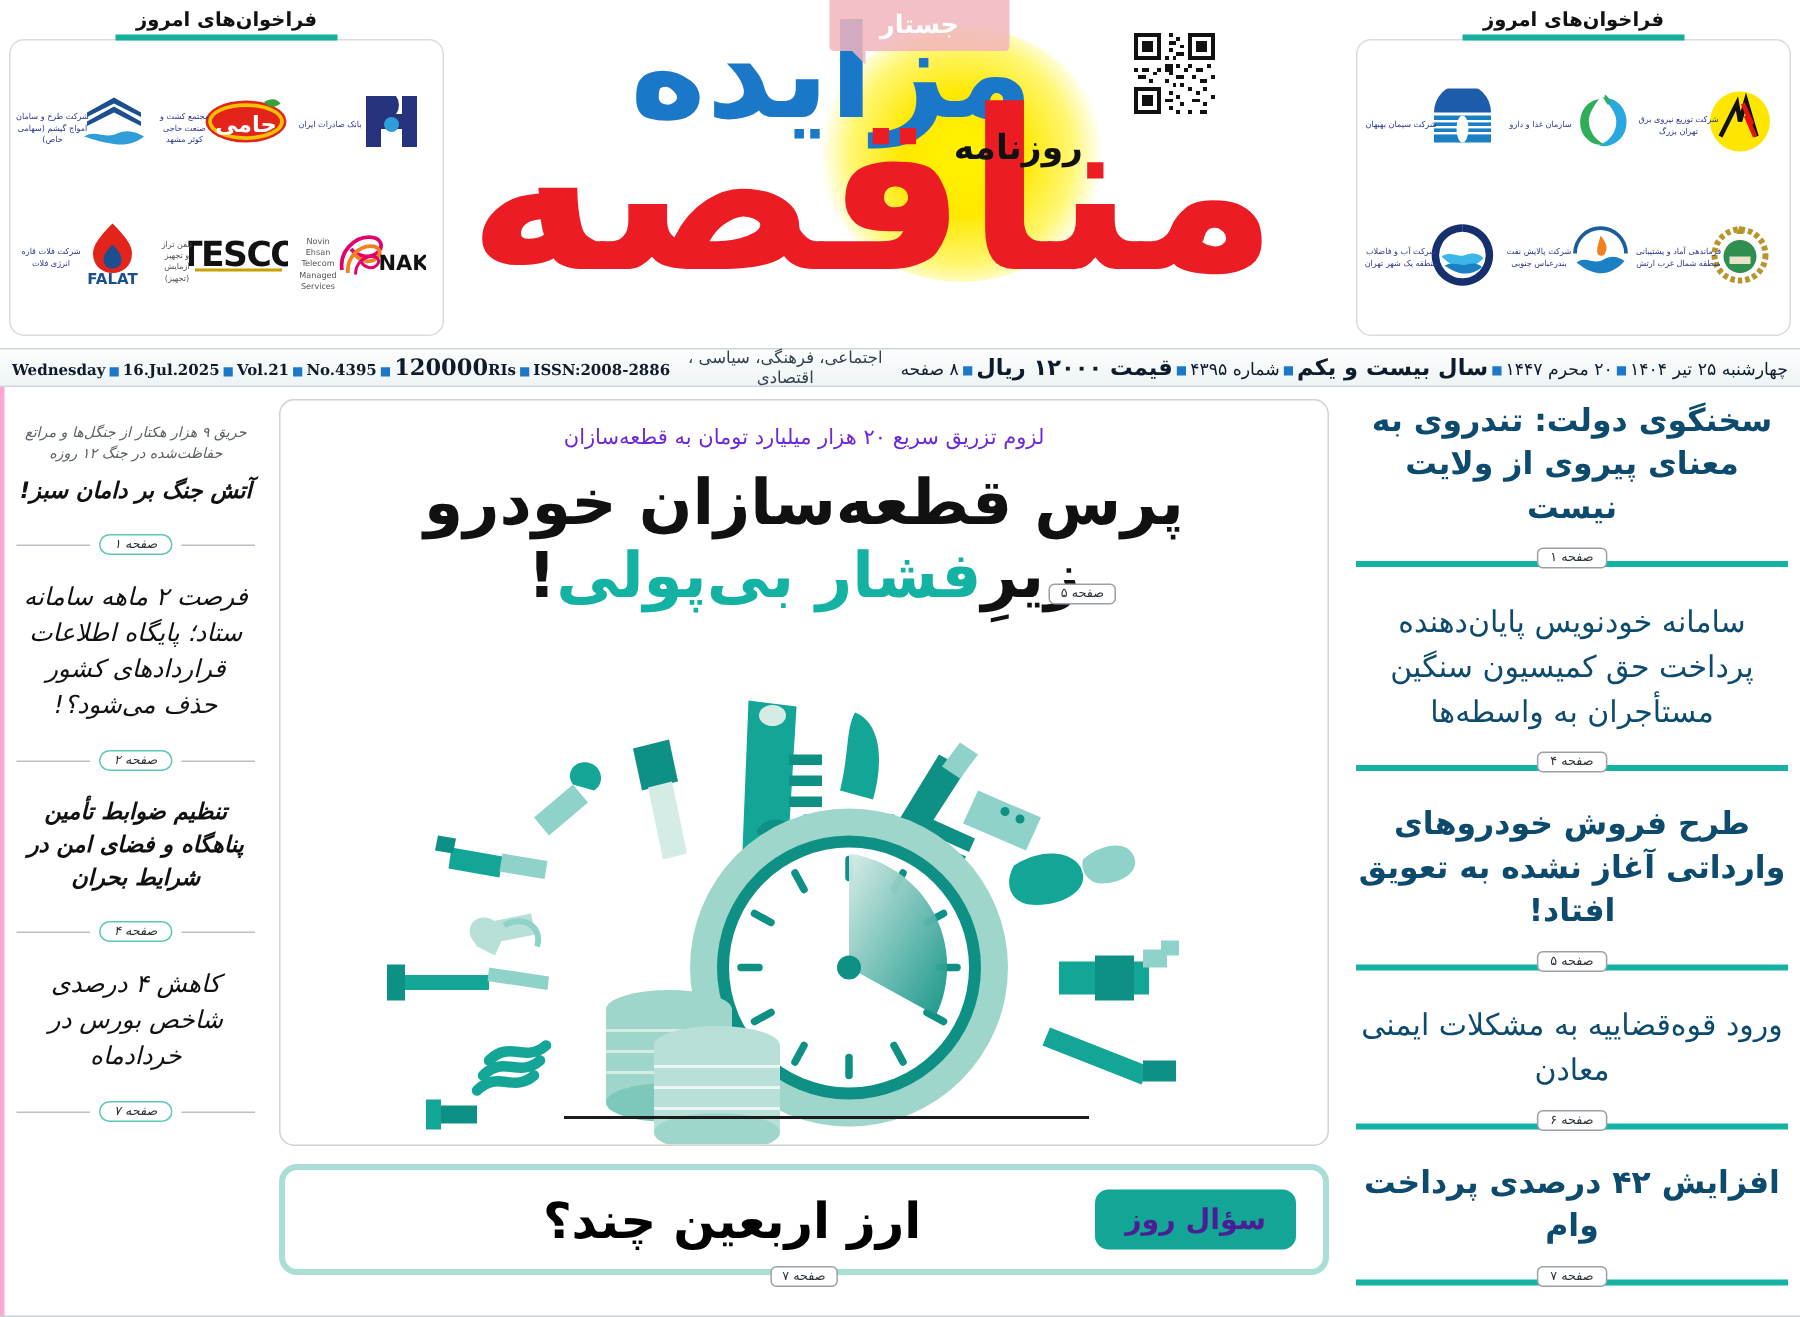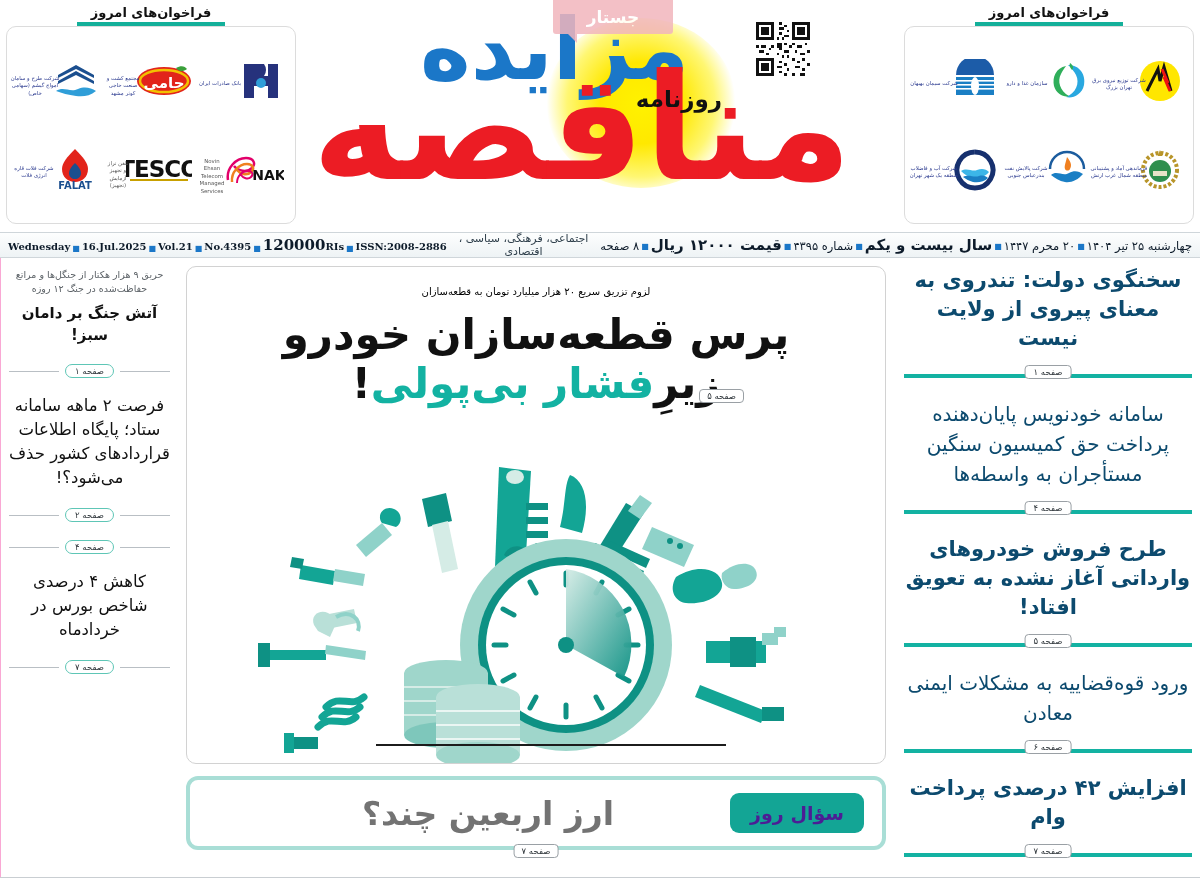--- a/index.html
+++ b/index.html
@@ -78,62 +78,62 @@
     font-size:10px;font-weight:bold;color:#0d1b2a;white-space:nowrap;}
   .infobar .ltr .big{font-size:15px;}
   .infobar .ltr .sq{color:#1b77c8;font-size:8px;vertical-align:middle;margin:0 2px;}
   .infobar .center{flex:1;text-align:center;font-size:11px;color:#31414d;}
   .infobar .rtlinfo{font-size:11.5px;color:#0d1b2a;white-space:nowrap;font-weight:500;}
   .infobar .rtlinfo .big{font-size:15px;font-weight:bold;}
   .infobar .rtlinfo .sq{color:#1b77c8;font-size:8px;vertical-align:middle;margin:0 2px;}
 
   
   .body-zone{display:flex;width:1200px;height:620px;box-sizing:border-box;}
-  .col-left{width:178px;box-sizing:border-box;padding:10px 8px 0 8px;border-left:1px solid #f9a8d4;}
+  .col-left{width:178px;box-sizing:border-box;padding:24px 8px 0 8px;border-left:3px solid #f9a8d4;font-style:italic;}
   .col-center{flex:1;box-sizing:border-box;padding:8px 8px 0 8px;}
   .col-right{width:306px;box-sizing:border-box;padding:8px 8px 0 10px;}
 
   
   .li-item{text-align:center;}
   .li-kicker{font-size:9.5px;color:#5b6166;line-height:14px;margin-bottom:6px;}
   .li-head{font-size:15px;font-weight:bold;color:#111;line-height:22px;}
   .li-head.reg{font-weight:normal;font-size:16.5px;line-height:24px;}
   .divider-l{display:flex;align-items:center;justify-content:center;margin:18px 0 16px 0;}
   .divider-l .line{flex:1;height:1px;background:#b9bfc4;}
   .divider-l .badge{
     font-size:8.5px;color:#2c3338;border:1px solid #5ec6b6;border-radius:9px;
     padding:1px 9px;margin:0 6px;background:#fff;white-space:nowrap;
   }
 
   
   .lead-box{
     border:1px solid #d2d2d2;border-radius:10px;height:498px;box-sizing:border-box;
     padding:14px 18px 0 18px;position:relative;overflow:hidden;background:#fff;
   }
-  .lead-kicker{text-align:center;font-size:10px;color:#000000;line-height:22px;}
+  .lead-kicker{text-align:center;font-size:14px;color:#6d28d9;line-height:22px;}
   .lead-title{text-align:center;margin-top:8px;}
   .lead-l1{font-size:42px;font-weight:bold;color:#111;line-height:48px;letter-spacing:-1px;}
   .lead-l2{font-size:42px;font-weight:bold;line-height:50px;letter-spacing:-1px;}
   .lead-l2 .tealword{color:#13b2a2;}
   .lead-l2 .blk{color:#111;}
   .lead-badge{
     position:absolute;right:141px;top:122px;font-size:8.5px;color:#2c3338;
     border:1px solid #9aa0a5;border-radius:4px;padding:1px 7px;background:#fff;
   }
   .illus{position:absolute;left:0;right:0;bottom:0;height:318px;}
 
   .qbox{
     margin-top:12px;border:4px solid #a9ded6;border-radius:12px;height:74px;
     display:flex;align-items:center;box-sizing:border-box;position:relative;background:#fff;
   }
   .qbox-pill{
     background:#13a595;color:#4c1d95;border-radius:9px;font-size:19px;font-weight:bold;
     padding:9px 20px;margin-right:18px;margin-left:14px;white-space:nowrap;
   }
-  .qbox-text{flex:1;text-align:center;font-size:33px;font-weight:bold;color:#737373;letter-spacing:-1px;padding-left:70px;}
+  .qbox-text{flex:1;text-align:center;font-size:33px;font-weight:bold;color:#000000;letter-spacing:-1px;padding-left:70px;}
   .qbox-badge{
     position:absolute;left:50%;transform:translateX(-50%);bottom:-12px;
     font-size:8.5px;color:#2c3338;border:1px solid #9aa0a5;border-radius:4px;
     padding:1px 7px;background:#fff;
   }
 
   
   .ri-item{text-align:center;}
   .ri-head{font-size:21px;font-weight:bold;color:#0c4a6e;line-height:29px;letter-spacing:-.3px;}
   .ri-head.reg{font-weight:normal;font-size:20px;line-height:30px;}
@@ -572,20 +572,23 @@
 
       <div class="li-item">
         <div class="li-head reg">فرصت ۲ ماهه سامانه ستاد؛ پایگاه اطلاعات قراردادهای کشور حذف می‌شود؟!</div>
       </div>
       <div class="divider-l">
         <span class="line"></span>
         <span class="badge">صفحه ۲</span>
         <span class="line"></span>
       </div>
 
+      <div class="li-item">
+        <div class="li-head">تنظیم ضوابط تأمین پناهگاه و فضای امن در شرایط بحران</div>
+      </div>
       <div class="divider-l">
         <span class="line"></span>
         <span class="badge">صفحه ۴</span>
         <span class="line"></span>
       </div>
 
       <div class="li-item">
         <div class="li-head reg">کاهش ۴ درصدی شاخص بورس در خردادماه</div>
       </div>
       <div class="divider-l">

